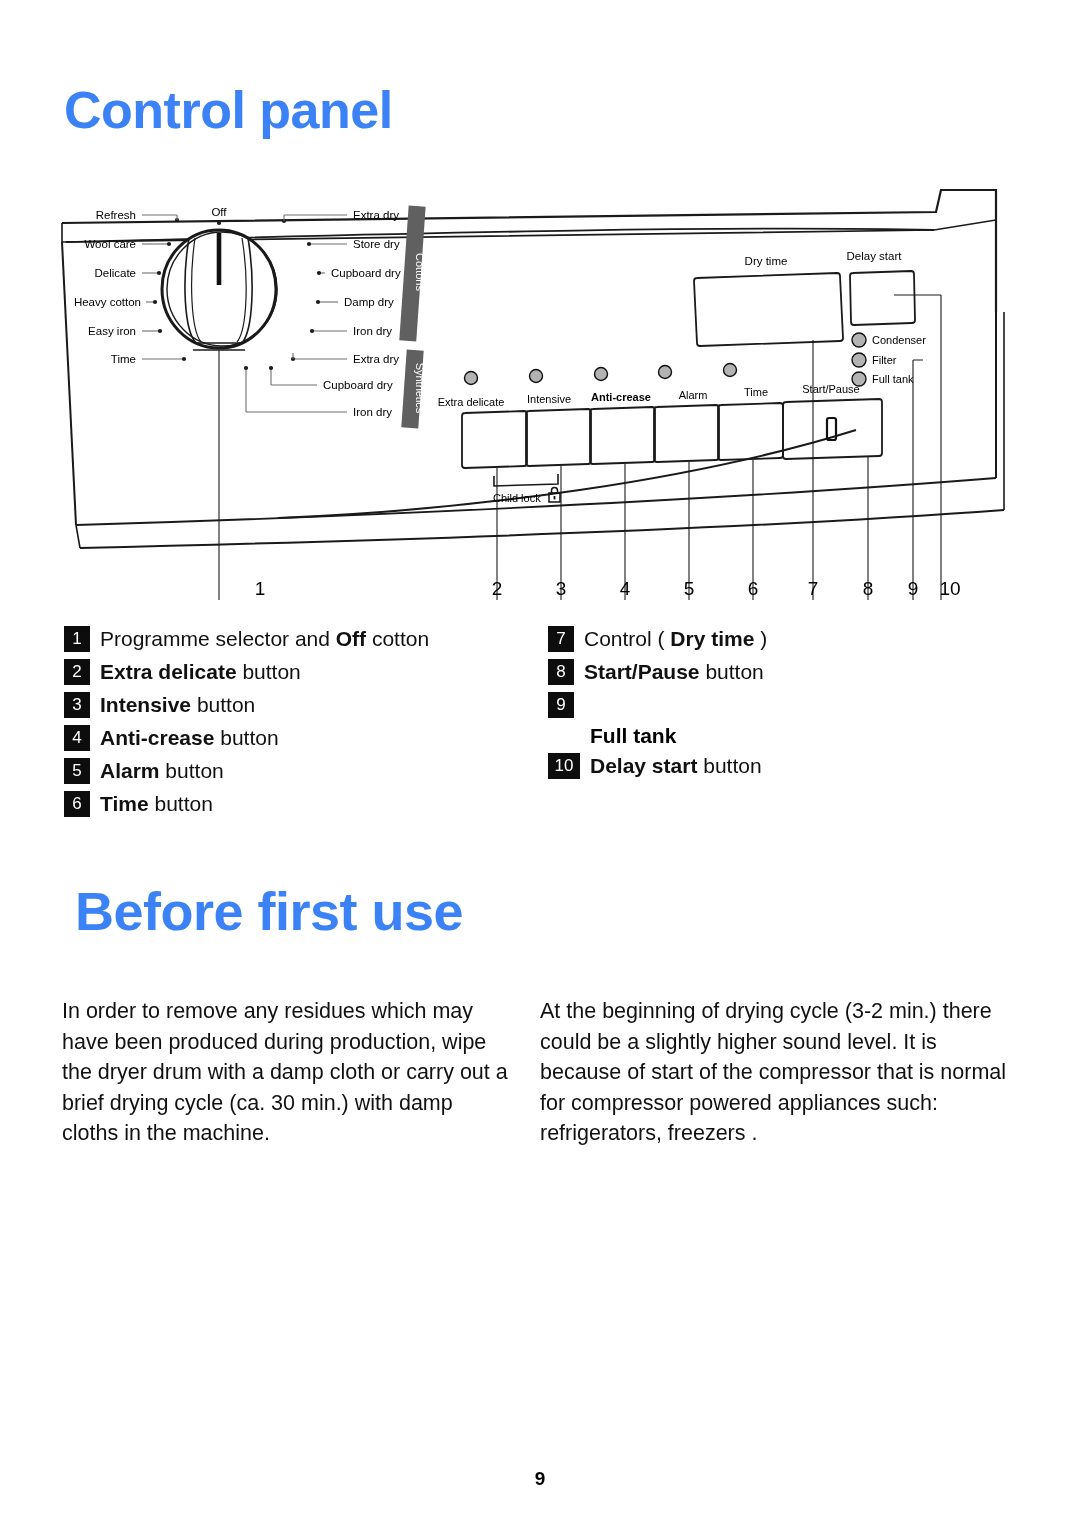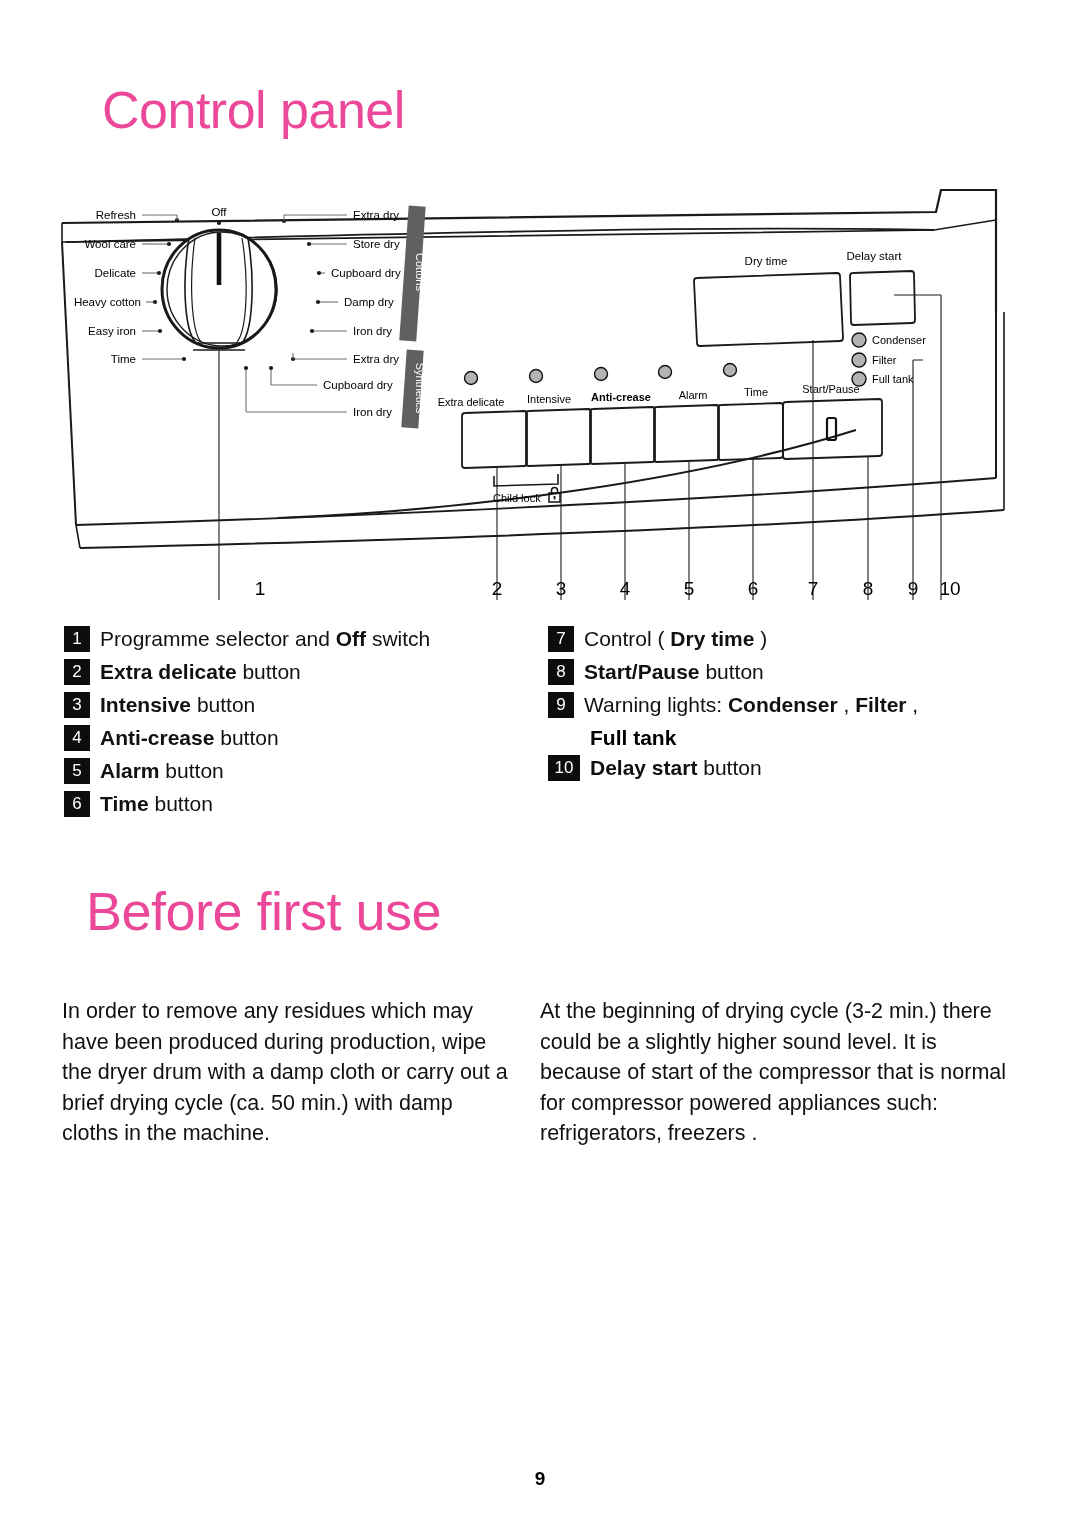--- a/index.html
+++ b/index.html
@@ -10,28 +10,27 @@
     color:#000;
     position:relative;
     overflow:hidden;
   }
   .page{position:absolute;inset:0;}
 
   
   .h1{
     position:absolute;
     font-size:52px;
-    font-weight:normal;
-    color:#ec4899;
+    font-weight:bold;
+    color:#3b82f6;
     letter-spacing:-0.5px;
     white-space:nowrap;
-    margin-left:38px;
   }
   #heading-control{left:64px;top:80px;}
-  #heading-before{left:48px;top:880px;font-size:54px;}
+  #heading-before{left:75px;top:880px;font-size:54px;}
 
   
   #panel-figure{position:absolute;left:56px;top:180px;width:970px;height:420px;}
   #panel-figure svg{display:block;}
 
   .dwg-txt{font-family:"Liberation Sans", sans-serif;fill:#000;}
   .lbl-l{font-size:11.5px;text-anchor:end;}
   .lbl-r{font-size:11.5px;text-anchor:start;}
   .lbl-c{font-size:11.5px;text-anchor:middle;}
   .lbl-btn{font-size:11px;text-anchor:middle;}
@@ -279,21 +278,21 @@
     <div style="position:absolute;left:856px;top:578px;width:24px;text-align:center;font-size:19px;">8</div>
     <div style="position:absolute;left:901px;top:578px;width:24px;text-align:center;font-size:19px;">9</div>
     <div style="position:absolute;left:935px;top:578px;width:30px;text-align:center;font-size:19px;">10</div>
   </div>
 
   <div id="legend">
 
     <div class="legend-col" id="legend-col-left">
       <div class="legend-row">
         <div class="lnum">1</div>
-        <div class="ltext"><span>Programme selector and </span><b>Off</b><span> switch</span></div>
+        <div class="ltext"><span>Programme selector and </span><b>Off</b><span> cotton</span></div>
       </div>
       <div class="legend-row">
         <div class="lnum">2</div>
         <div class="ltext"><span></span><b>Extra delicate</b><span> button</span></div>
       </div>
       <div class="legend-row">
         <div class="lnum">3</div>
         <div class="ltext"><span></span><b>Intensive</b><span> button</span></div>
       </div>
       <div class="legend-row">
@@ -314,35 +313,32 @@
       <div class="legend-row">
         <div class="lnum">7</div>
         <div class="ltext"><span>Control ( </span><b>Dry time</b><span> )</span></div>
       </div>
       <div class="legend-row">
         <div class="lnum">8</div>
         <div class="ltext"><span></span><b>Start/Pause</b><span> button</span></div>
       </div>
       <div class="legend-row">
         <div class="lnum">9</div>
-        <div>
-          <div class="ltext"><span>Warning lights: </span><b>Condenser</b><span> , </span><b>Filter</b><span> ,</span></div>
-        </div>
       </div>
       <div class="lcont">Full tank</div>
       <div class="legend-row">
         <div class="lnum wide">10</div>
         <div class="ltext"><span></span><b>Delay start</b><span> button</span></div>
       </div>
     </div>
 
   </div>
 
   <div class="h1" id="heading-before">Before first use</div>
 
   <div id="body-copy">
-    <div class="copy-col" id="copy-left">In order to remove any residues which may have been produced during production, wipe the dryer drum with a damp cloth or carry out a brief drying cycle (ca. 50 min.) with damp cloths in the machine.</div>
+    <div class="copy-col" id="copy-left">In order to remove any residues which may have been produced during production, wipe the dryer drum with a damp cloth or carry out a brief drying cycle (ca. 30 min.) with damp cloths in the machine.</div>
     <div class="copy-col" id="copy-right">At the beginning of drying cycle (3-2 min.) there could be a slightly higher sound level. It is because of start of the compressor that is normal for compressor powered appliances such: refrigerators, freezers .</div>
   </div>
 
   <div id="page-number">9</div>
 
 </div>
 
 </body></html>

